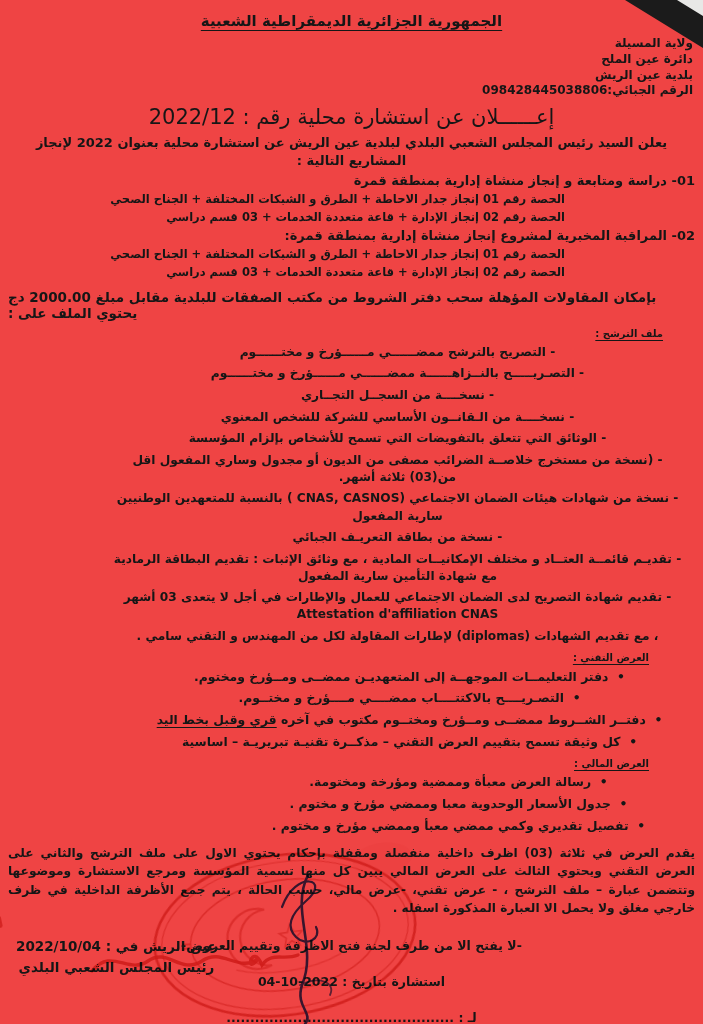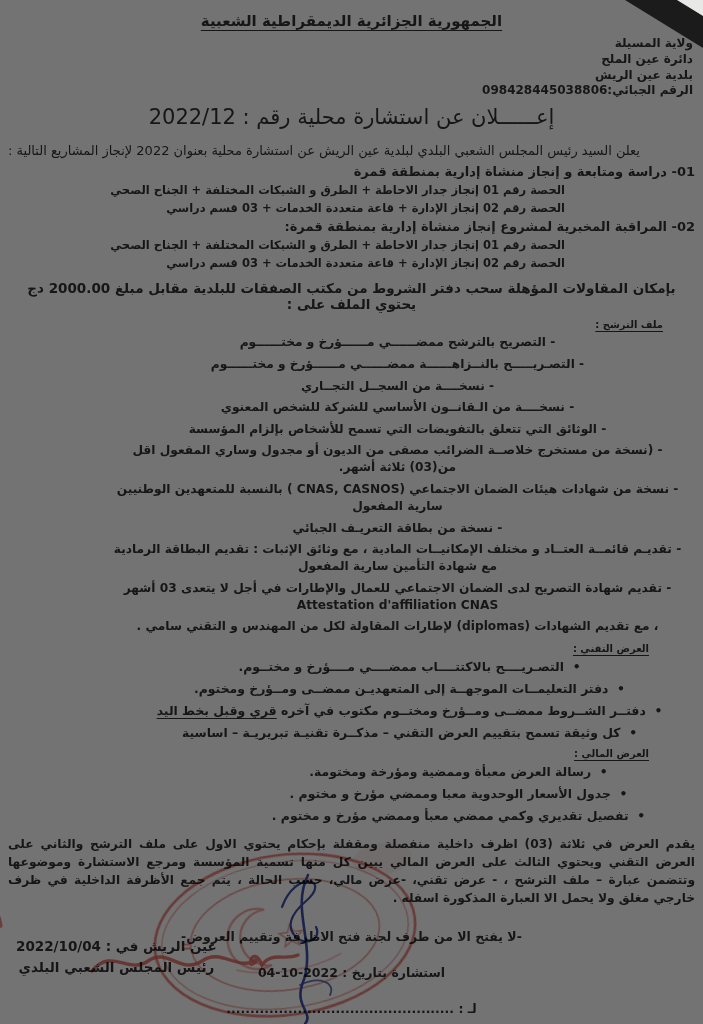--- a/index.html
+++ b/index.html
@@ -5,21 +5,21 @@
   html,body{margin:0;padding:0;}
   body{
     width:703px;height:1024px;
     background:#e9e9e7;
     font-family:"DejaVu Sans",sans-serif;
     color:#161616;
   }
   .page{
     position:relative;
     width:703px;height:1024px;
-    background:#737373;
+    background:#ef4444;
     overflow:hidden;
     box-sizing:border-box;
     padding:8px 8px 0 8px;
     direction:rtl;
   }
   .doc-header{
     text-align:center;
     font-size:15px;font-weight:bold;
     text-decoration:underline;
     text-underline-offset:4px;
@@ -31,38 +31,38 @@
     line-height:1.32;
     margin-top:6px;
     padding-right:2px;
   }
   .title{
     text-align:center;
     font-size:21px;font-weight:normal;
     margin-top:6px;
   }
   .intro{
-    margin:13px 0 0;
-    font-size:13px;font-weight:normal;
-    text-align:left;
+    margin:5px 0 0;
+    font-size:13px;font-weight:bold;
+    text-align:center;
     line-height:1.35;
   }
   .proj-title{
     font-size:13px;font-weight:bold;
     margin-top:4px;
   }
   .lot{
     font-size:11.5px;font-weight:bold;
     padding-right:130px;
     margin-top:4px;
   }
   .fee{
     margin:10px 0 0;
     font-size:13.5px;font-weight:bold;
-    text-align:center;
+    text-align:left;
   }
   .sec-head{
     font-size:10px;font-weight:bold;
     text-decoration:underline;
     text-underline-offset:3px;
     margin-top:7px;
     text-align:right;
   }
   .sec-head.h-cand{padding-right:32px;}
   .sec-head.h-tech,.sec-head.h-fin{padding-right:46px;}
@@ -166,22 +166,22 @@
     <li>- (نسخة من مستخرج خلاصــة الضرائب مصفى من الديون أو مجدول وساري المفعول اقل من(03) ثلاثة أشهر.</li>
     <li>- نسخة من شهادات هيئات الضمان الاجتماعي (CNAS, CASNOS ) بالنسبة للمتعهدين الوطنيين  سارية المفعول</li>
     <li>- نسخة من بطاقة التعريـف الجبائي</li>
     <li>- تقديـم قائمــة العتــاد و مختلف الإمكانيــات المادية ، مع وثائق الإثبات : تقديم البطاقة الرمادية مع شهادة التأمين سارية المفعول</li>
     <li>- تقديم شهادة التصريح لدى الضمان الاجتماعي للعمال والإطارات في أجل لا يتعدى 03 أشهر Attestation d'affiliation  CNAS</li>
     <li>، مع تقديم الشهادات (diplomas)  لإطارات المقاولة لكل من  المهندس و التقني سامي .</li>
   </ul>
 
   <div class="sec-head h-tech">العرض التقني :</div>
   <ul class="list list-tech">
+    <li><span>دفتر  التعليمــات الموجهــة إلى المتعهديـن ممضــى ومــؤرخ ومختوم.</span><span class="u"></span></li>
     <li><span>التصـريــــح بالاكتتــــاب ممضــــي مــــؤرخ و مختــوم.</span><span class="u"></span></li>
-    <li><span>دفتر  التعليمــات الموجهــة إلى المتعهديـن ممضــى ومــؤرخ ومختوم.</span><span class="u"></span></li>
     <li><span>دفتــر الشــروط ممضــى ومــؤرخ ومختــوم مكتوب في آخره </span><span class="u">قري وقبل بخط اليد</span></li>
     <li><span>كل وثيقة تسمح بتقييم العرض التقني – مذكــرة تقنيـة تبريريـة – اساسية</span><span class="u"></span></li>
   </ul>
 
   <div class="sec-head h-fin">العرض المالي :</div>
   <ul class="list list-fin">
     <li>رسالة العرض معبأة وممضية ومؤرخة ومختومة.</li>
     <li>جدول الأسعار الوحدوية معبا وممضي مؤرخ و مختوم .</li>
     <li>تفصيل تقديري وكمي ممضي  معبأ وممضي مؤرخ و مختوم .</li>
   </ul>

